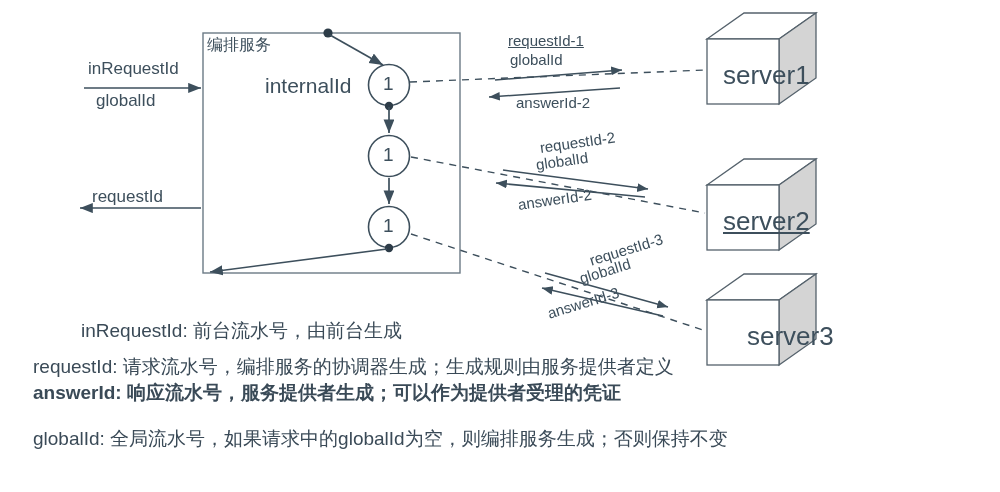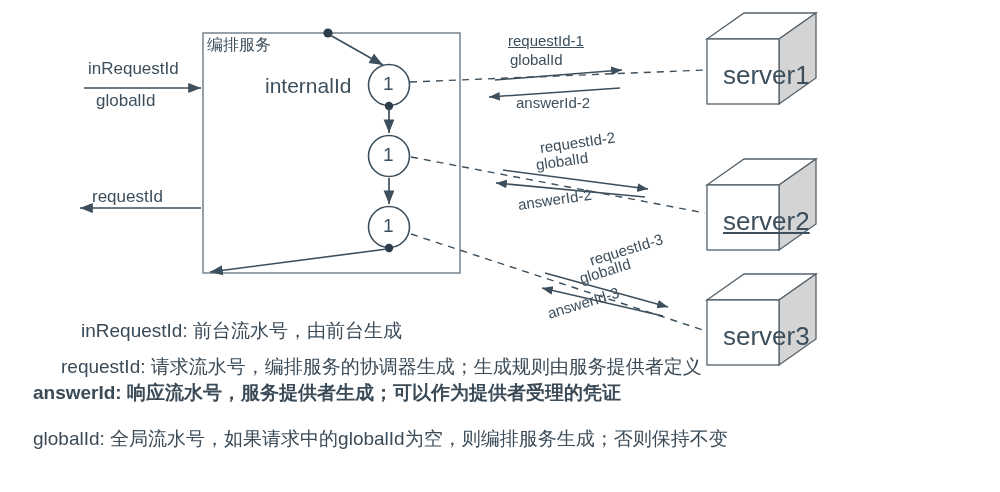--- a/index.html
+++ b/index.html
@@ -100,32 +100,32 @@
   <div class="lbl circ-num" style="left:383px;top:74px;">1</div>
   <div class="lbl circ-num" style="left:383px;top:145px;">1</div>
   <div class="lbl circ-num" style="left:383px;top:216px;">1</div>
 
   <div class="lbl lbl-md" style="left:88px;top:60px;">inRequestId</div>
   <div class="lbl lbl-md" style="left:96px;top:92px;">globalId</div>
   <div class="lbl lbl-md" style="left:92px;top:188px;">requestId</div>
 
   <div class="lbl server-lbl" style="left:723px;top:61px;">server1</div>
   <div class="lbl server-lbl" style="left:723px;top:207px;text-decoration:underline;">server2</div>
-  <div class="lbl server-lbl" style="left:723px;top:322px;">server3</div>
+  <div class="lbl server-lbl" style="left:747px;top:322px;">server3</div>
 
   <div class="lbl lbl-sm" style="left:508px;top:33px;text-decoration:underline;">requestId-1</div>
   <div class="lbl lbl-sm" style="left:510px;top:52px;">globalId</div>
   <div class="lbl lbl-sm" style="left:516px;top:95px;">answerId-2</div>
 
   <div class="lbl lbl-sm rot-a" style="left:540px;top:140px;">requestId-2</div>
   <div class="lbl lbl-sm rot-a" style="left:536px;top:157px;">globalId</div>
   <div class="lbl lbl-sm rot-a" style="left:518px;top:197px;">answerId-2</div>
 
   <div class="lbl lbl-sm rot-b" style="left:590px;top:253px;">requestId-3</div>
   <div class="lbl lbl-sm rot-b" style="left:580px;top:271px;">globalId</div>
   <div class="lbl lbl-sm rot-b" style="left:548px;top:306px;">answerId-3</div>
 
   <div class="legend" style="top:318px;margin-left:48px;">inRequestId: 前台流水号，由前台生成</div>
-  <div class="legend" style="top:354px;margin-left:28px;">requestId: 请求流水号，编排服务的协调器生成；生成规则由服务提供者定义</div>
+  <div class="legend" style="top:354px;">requestId: 请求流水号，编排服务的协调器生成；生成规则由服务提供者定义</div>
   <div class="legend" style="top:380px;font-weight:bold;">answerId: 响应流水号，服务提供者生成；可以作为提供者受理的凭证</div>
   <div class="legend" style="top:426px;text-align:right;">globalId: 全局流水号，如果请求中的globalId为空，则编排服务生成；否则保持不变</div>
 
 </div>
 
 </body></html>

